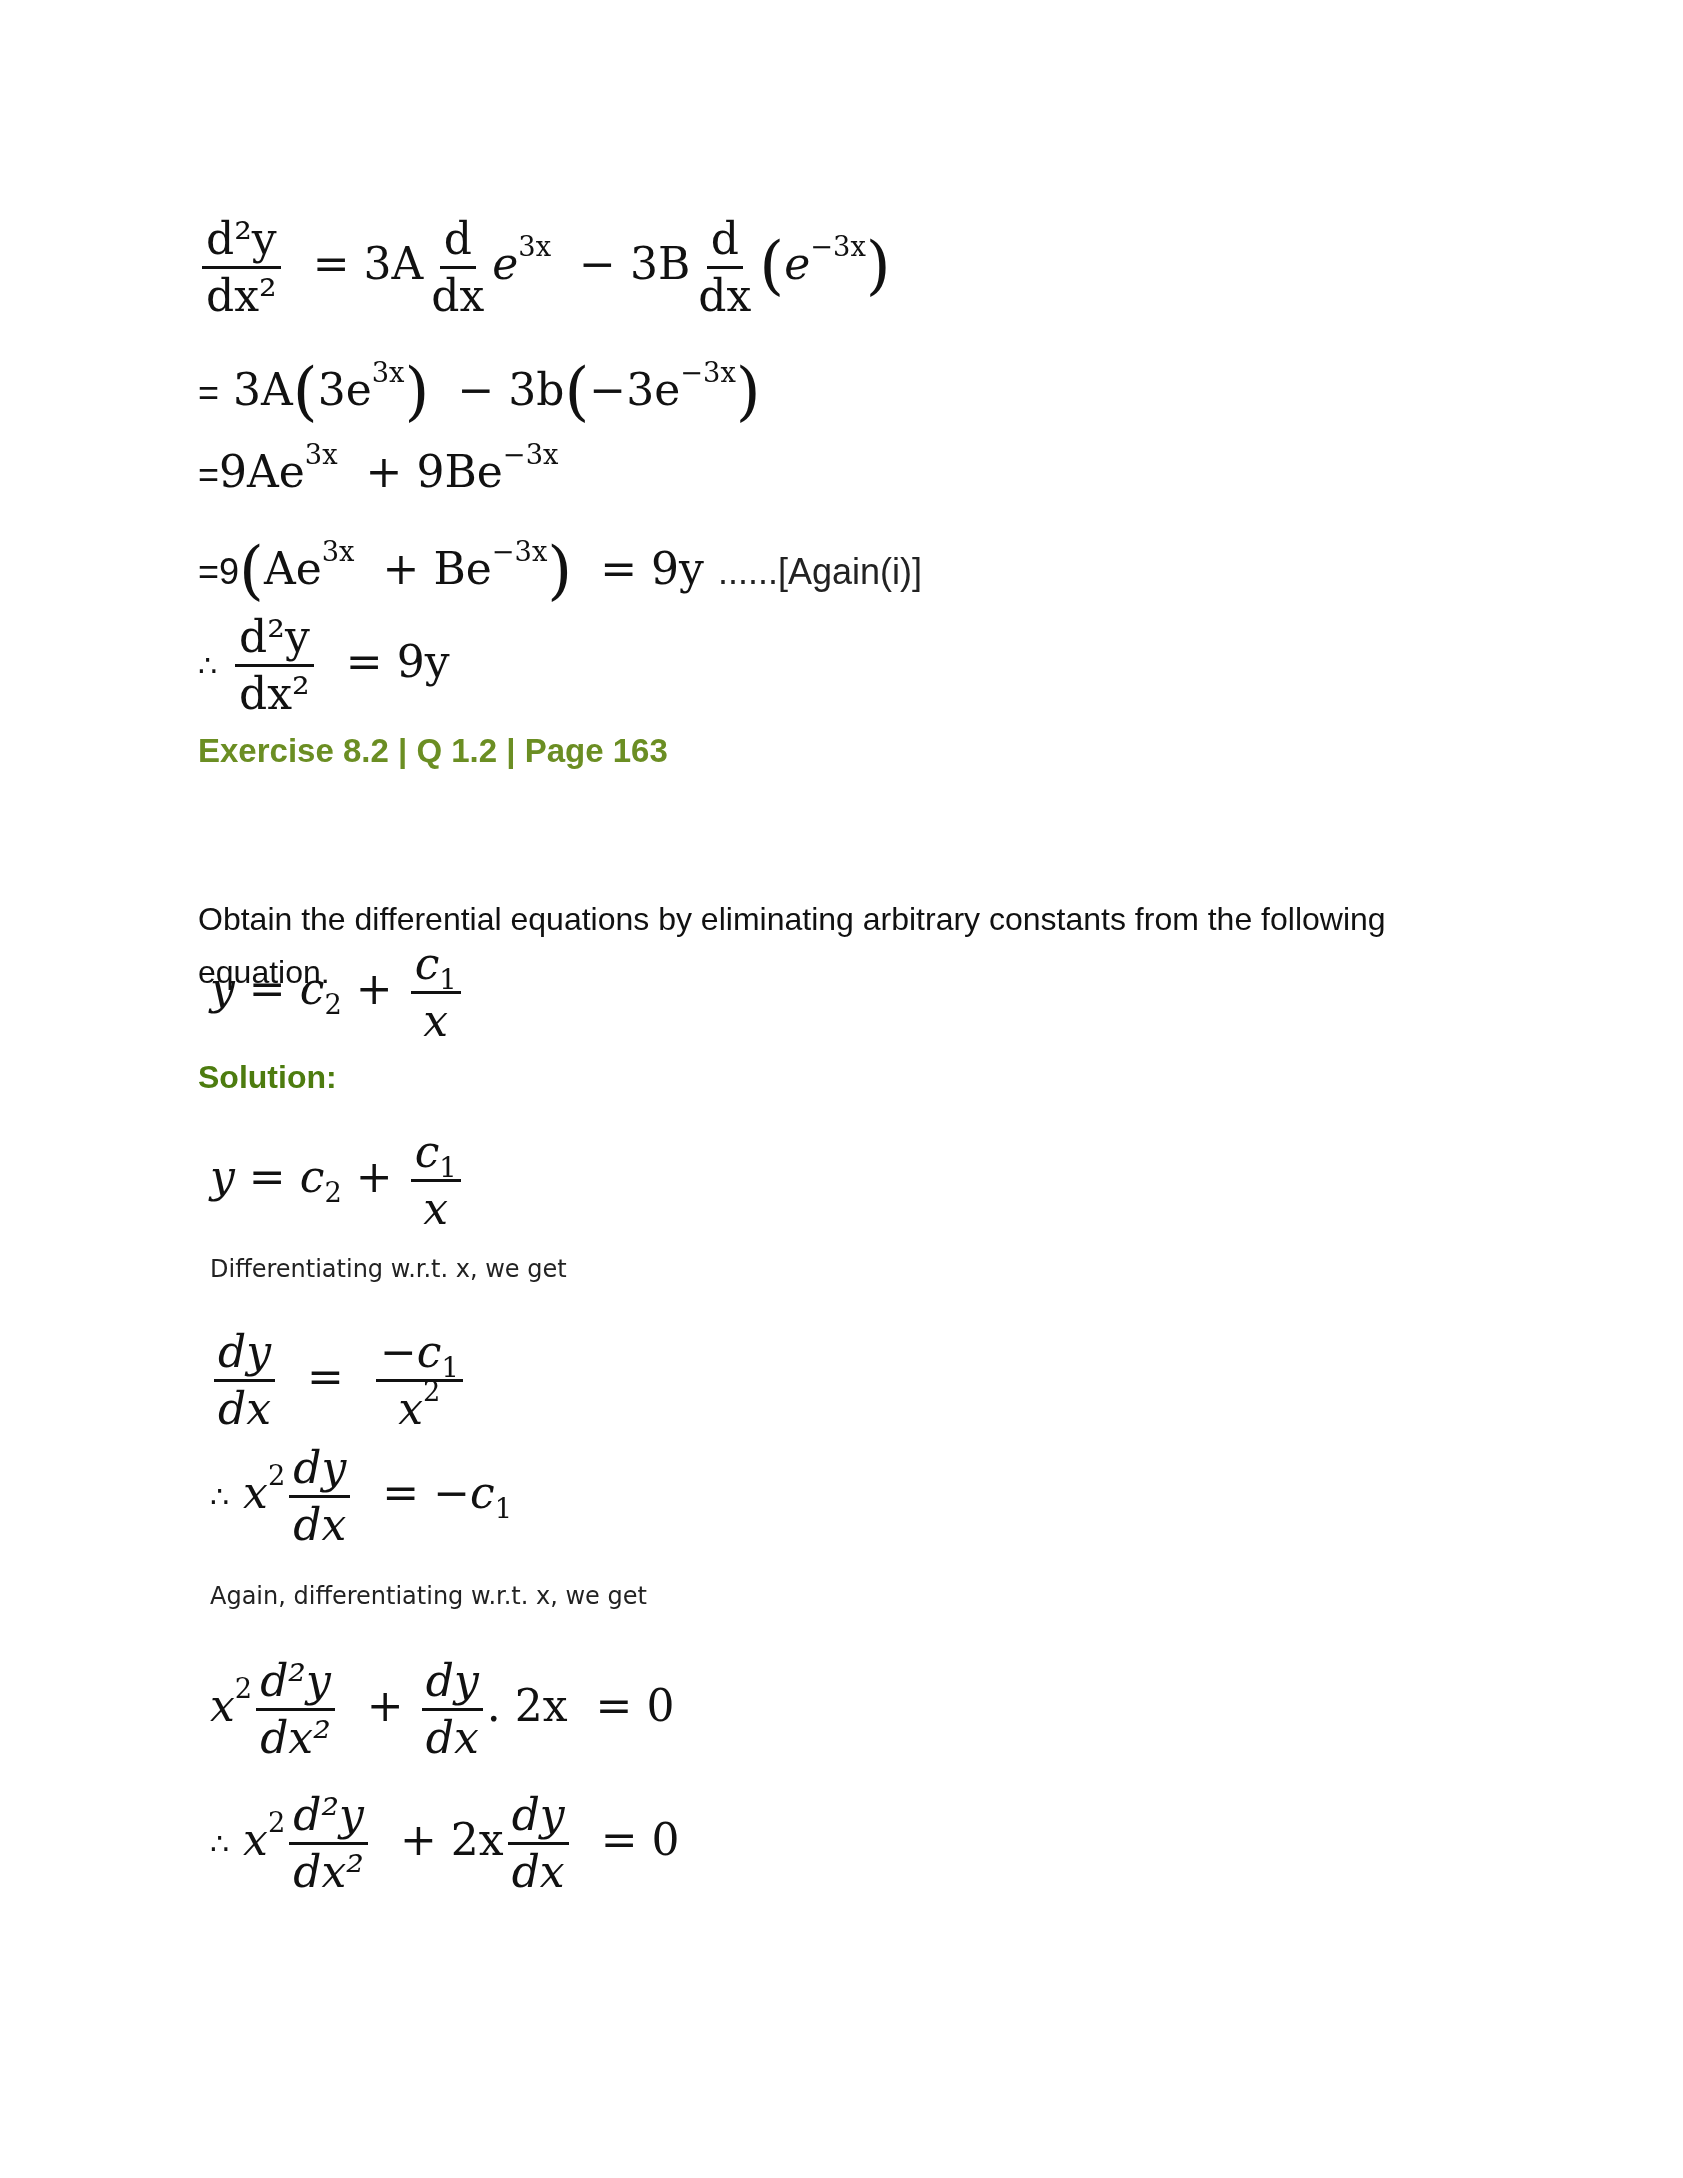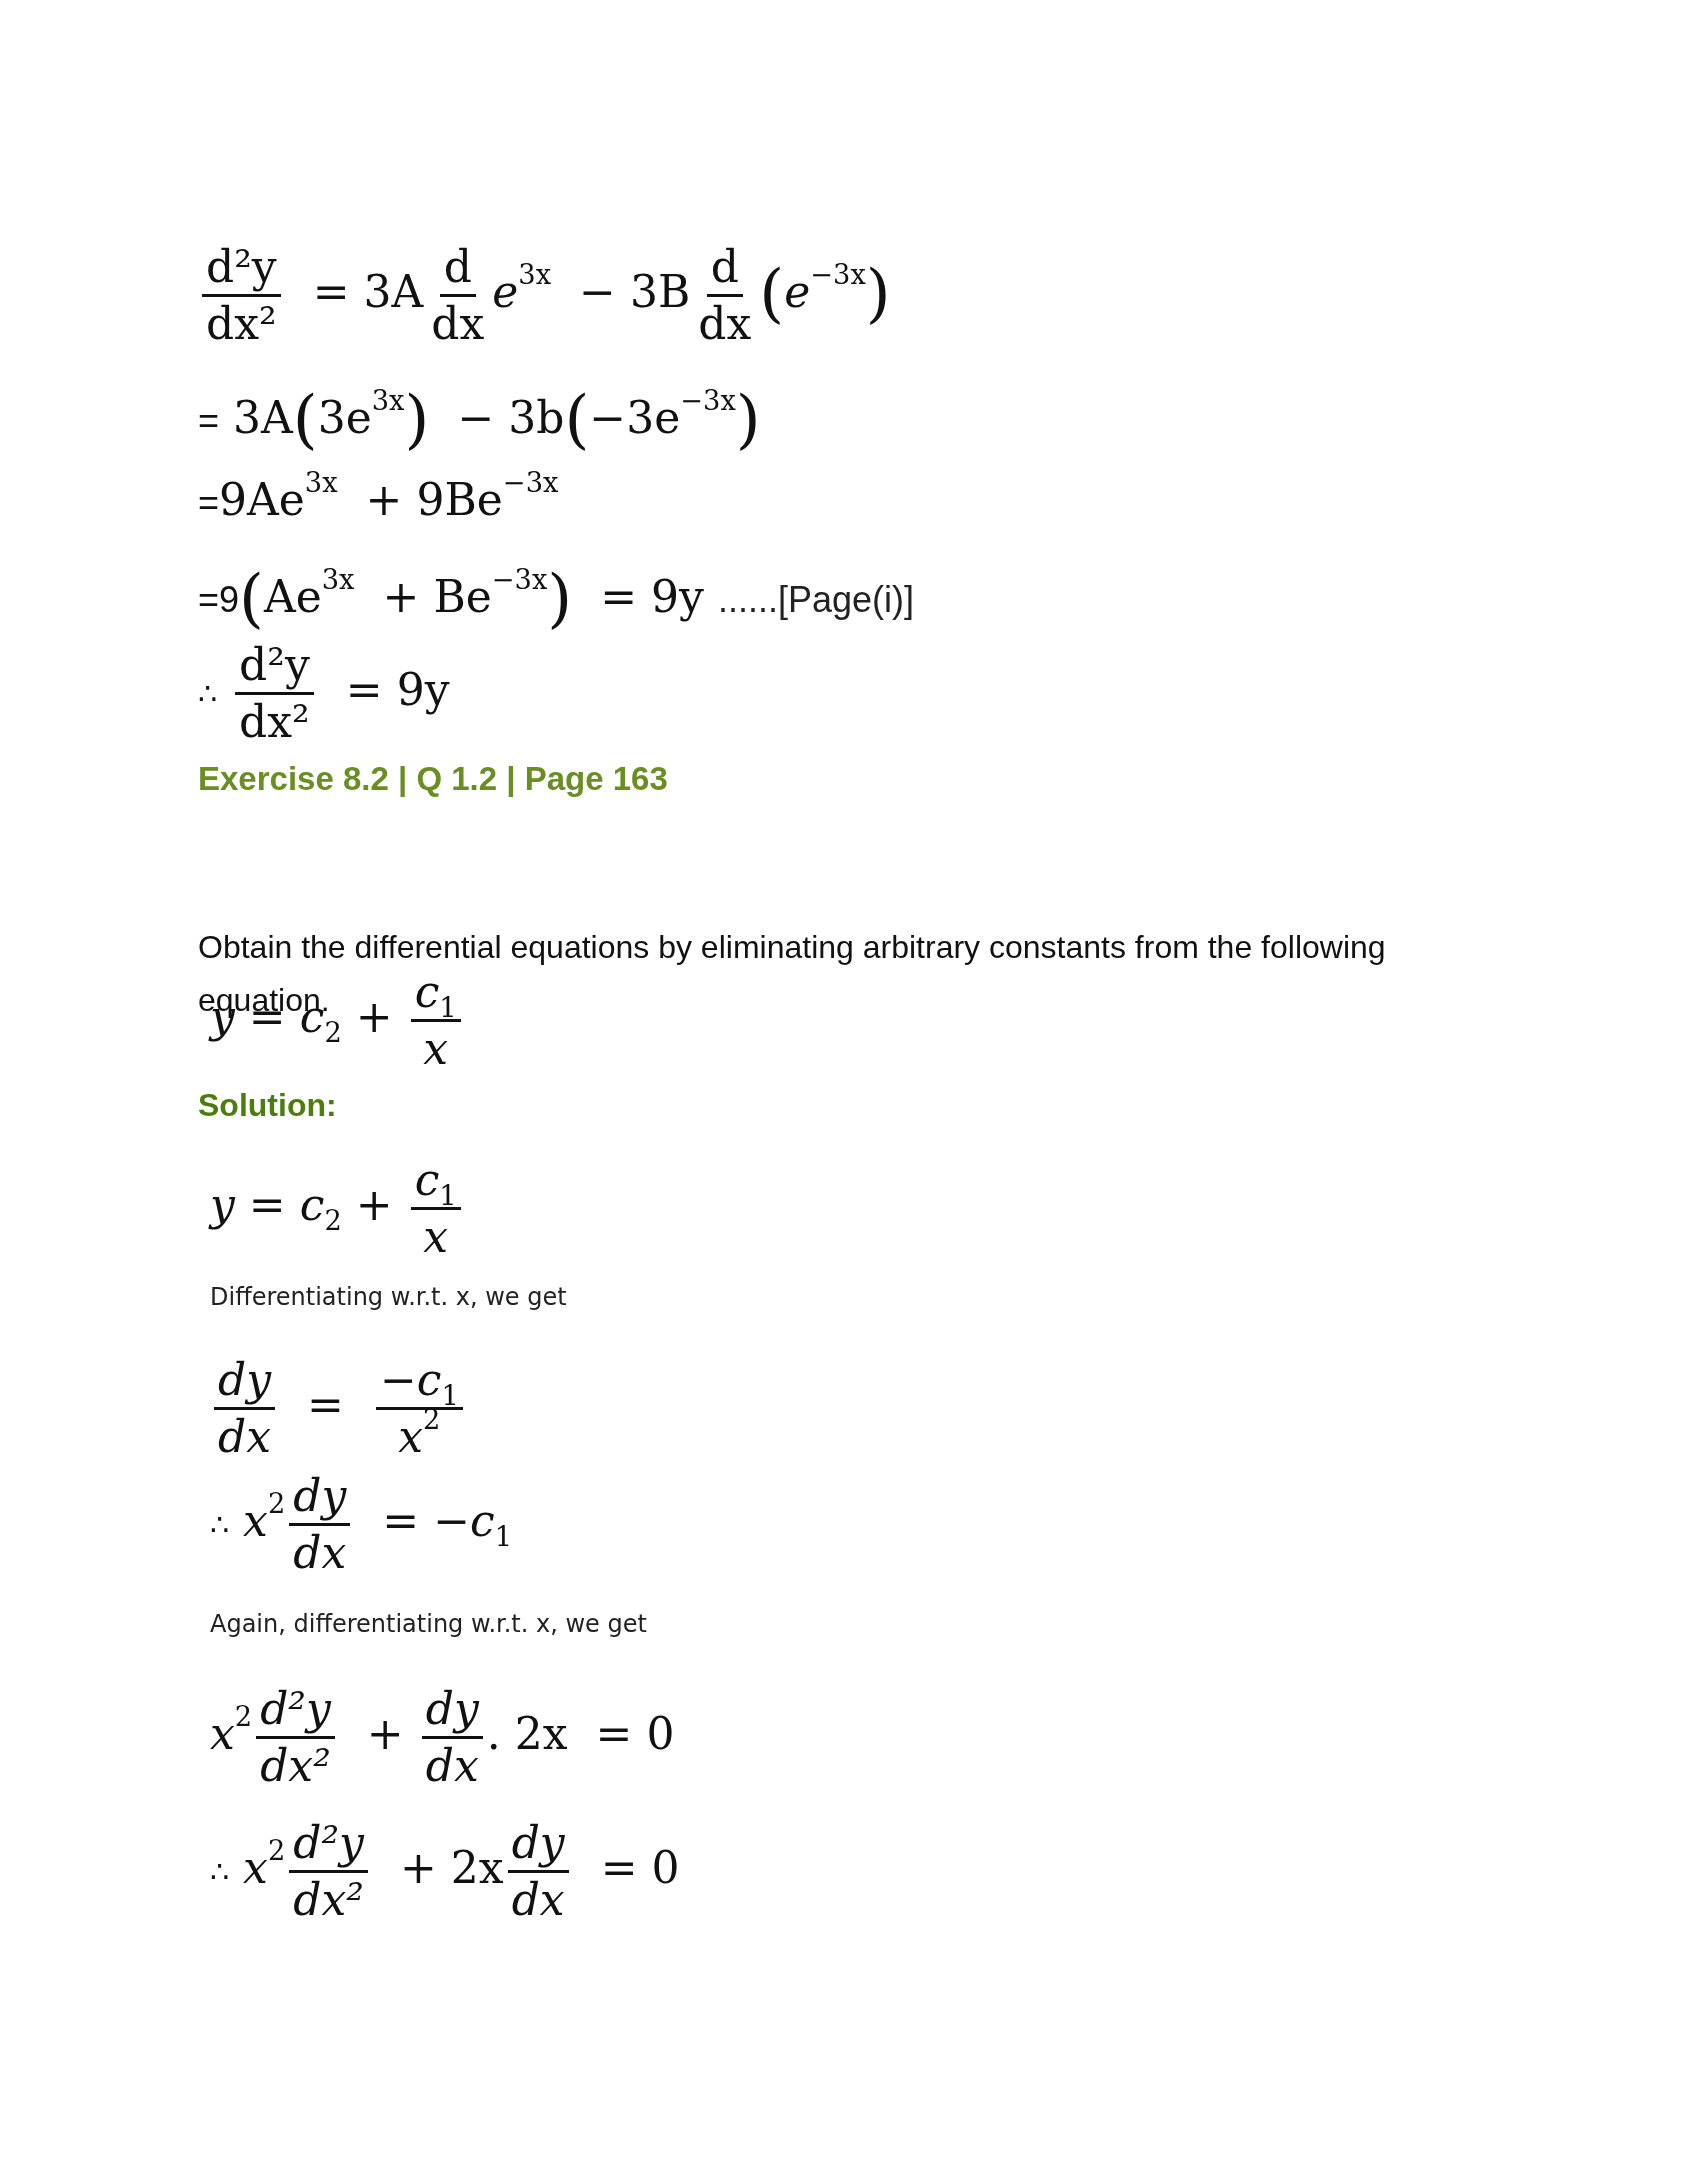--- a/index.html
+++ b/index.html
@@ -1,18 +1,18 @@
 <!DOCTYPE html>
 <html><head>
 <meta charset="utf-8">
 <style>
   html, body { margin: 0; padding: 0; background: #ffffff; }
   body { width: 1683px; height: 2178px; position: relative; overflow: hidden;
          font-family: "Liberation Sans", sans-serif; color: #111; }
-  .blk { position: absolute; left: 198px; white-space: nowrap; margin-top: 28px; }
+  .blk { position: absolute; left: 198px; white-space: nowrap; }
   .m { font-family: "DejaVu Serif", "Liberation Serif", serif; font-size: 44px; color: #111; }
   .m i { font-style: italic; }
   .frac { display: inline-flex; flex-direction: column; align-items: center; vertical-align: middle; margin: 0 4px; }
   .frac .num { padding: 0 4px 4px 4px; border-bottom: 3px solid #111; line-height: 1.05; }
   .frac .den { padding: 4px 4px 0 4px; line-height: 1.05; }
   sup { font-size: 0.62em; vertical-align: 0.85em; line-height: 0; text-align: right; }
   sub { font-size: 0.62em; vertical-align: -0.35em; line-height: 0; }
   .big { font-size: 1.45em; vertical-align: -0.12em; font-weight: 200; }
   .op { margin: 0 14px; }
   .therefore { font-family: "DejaVu Sans", sans-serif; font-size: 30px; margin-right: 14px; vertical-align: middle; }
@@ -49,21 +49,21 @@
 
 <div class="blk m" style="top:446px;">
   <span class="eqpre">=</span><span>9Ae</span><sup>3x</sup>
   <span class="op">+</span><span>9Be</span><sup>−3x</sup>
 </div>
 
 <div class="blk m" style="top:533px;">
   <span class="eqpre">=9</span><span class="big">(</span><span>Ae</span><sup>3x</sup>
   <span class="op">+</span><span>Be</span><sup>−3x</sup><span class="big">)</span>
   <span class="op">=</span><span>9y</span>
-  <span class="note">......[Page(i)]</span>
+  <span class="note">......[Again(i)]</span>
 </div>
 
 <div class="blk m" style="top:614px;">
   <span class="therefore">∴</span><span class="frac">
       <span class="num">d²y</span>
       <span class="den">dx²</span>
     </span>
   <span class="op">=</span><span>9y</span>
 </div>
 

